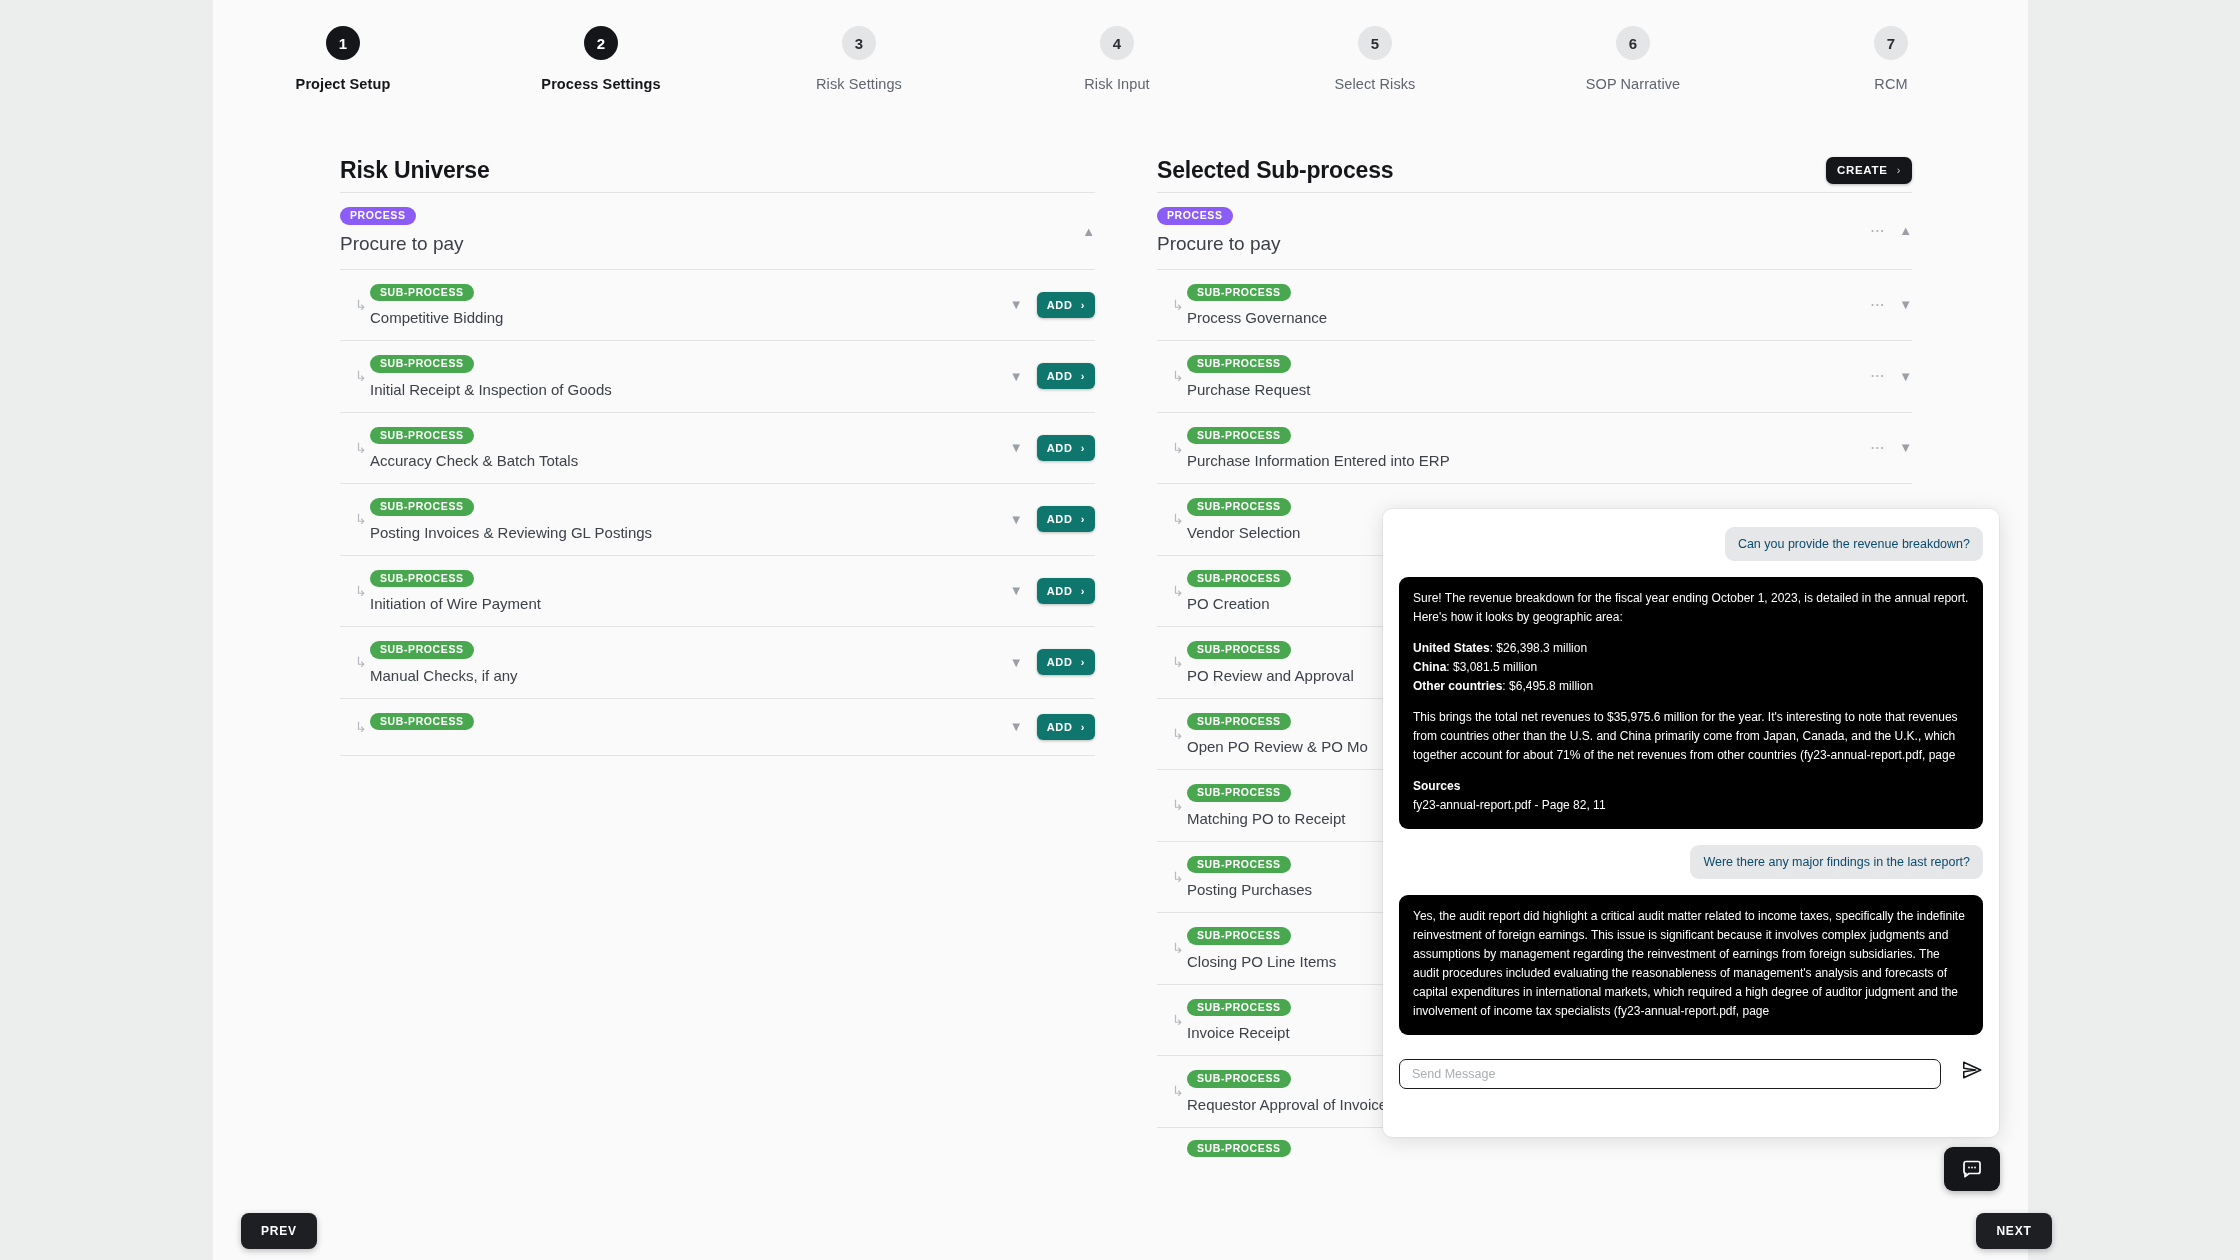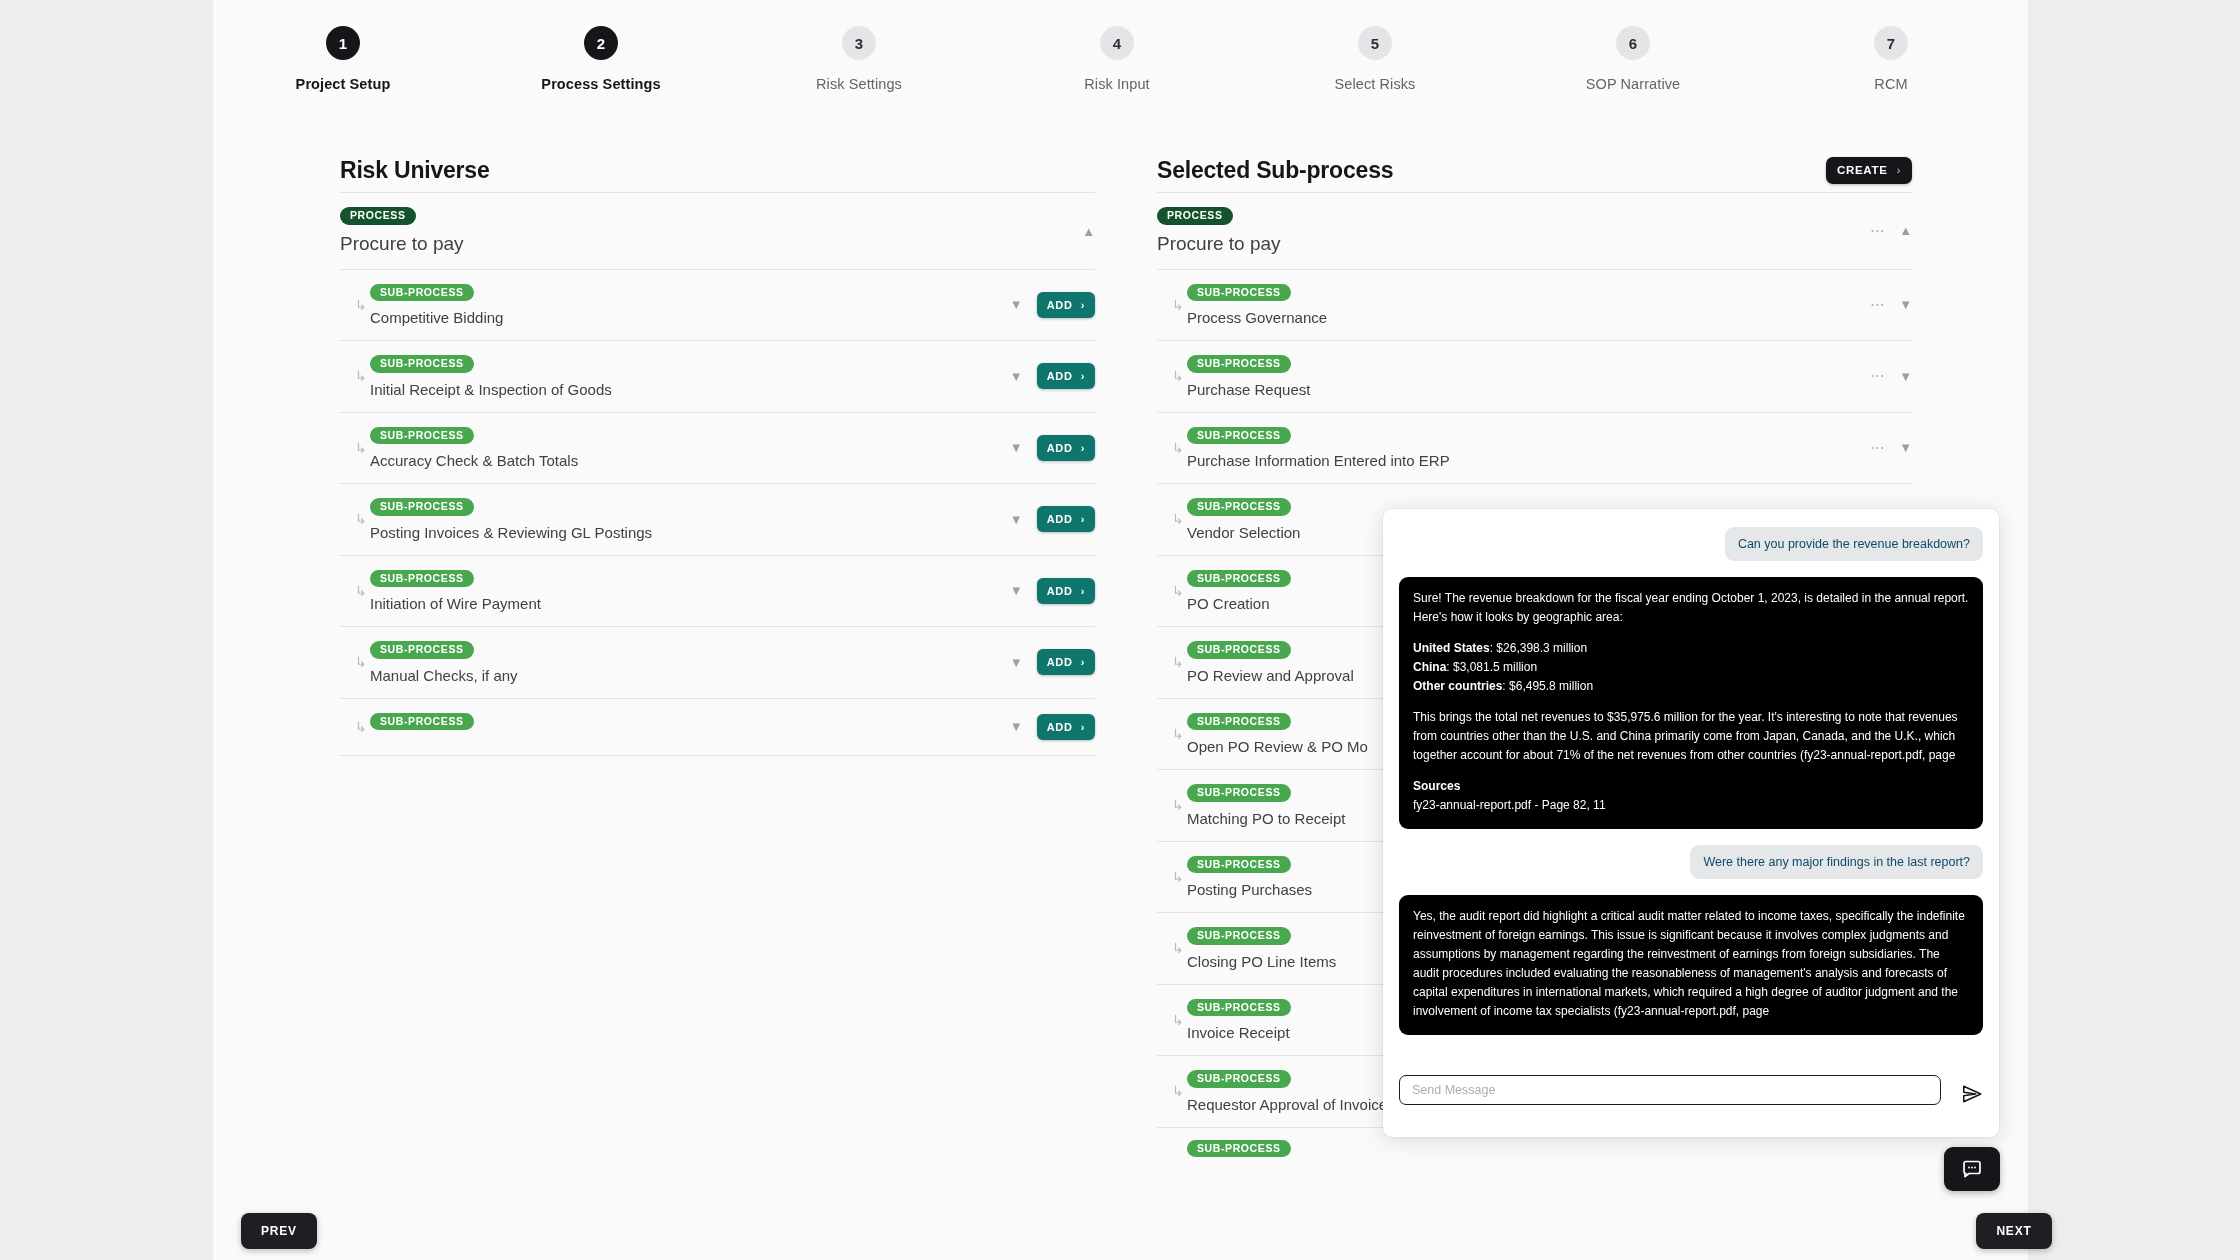--- a/index.html
+++ b/index.html
@@ -47,21 +47,21 @@
 
   .rule { height:1px; background:#e2e3e5; width:100%; }
 
   
   .proc-row { position:relative; padding:12px 0 14px 0; }
   .badge {
     display:inline-block; border-radius:11px; color:#fff;
     font-size:10.5px; font-weight:700; letter-spacing:.6px;
     padding:3px 10px 4px; line-height:1;
   }
-  .badge-process { background:#14532d; }
+  .badge-process { background:#8b5cf6; }
   .badge-sub     { background:#49a84f; }
   .proc-name { font-size:19px; color:#3d4148; margin-top:8px; }
 
   .row-actions { position:absolute; right:0; top:50%; transform:translateY(-50%); display:flex; align-items:center; gap:14px; }
 
   
   .sub-row { position:relative; padding:12px 0 14px 30px; min-height:56px; }
   .sub-arrow { position:absolute; left:15px; top:50%; transform:translateY(-50%); color:#b6bac0; font-size:14px; line-height:1; }
   .sub-name { font-size:15px; color:#3d4148; margin-top:8px; white-space:nowrap; }
 
@@ -95,21 +95,21 @@
     background:#000; color:#fff; border-radius:9px;
     padding:12px 14px 14px; font-size:12px; line-height:1.58; width:100%;
   }
   .bubble-bot p { margin:0 0 12px; }
   .bubble-bot p:last-child { margin-bottom:0; }
   .bubble-bot b { font-weight:700; }
   .bubble-bot .srcs { margin-top:2px; }
 
   .chat-input-bar {
     position:absolute; left:0; right:0; bottom:0; height:78px;
-    display:flex; align-items:flex-end; gap:20px; padding:0 16px 32px;
+    display:flex; align-items:flex-start; gap:20px; padding:0 16px 32px;
   }
   .chat-input {
     flex:1; height:30px; border:1.5px solid #1a1c20; border-radius:7px;
     background:#fff; font-family:"Liberation Sans",sans-serif; font-size:12.5px;
     color:#1a1c20; padding:0 12px; outline:none;
   }
   .chat-input::placeholder { color:#a9aeb4; }
   .send-icon { width:22px; height:22px; color:#14161a; flex:0 0 auto; cursor:pointer; }
 
   

